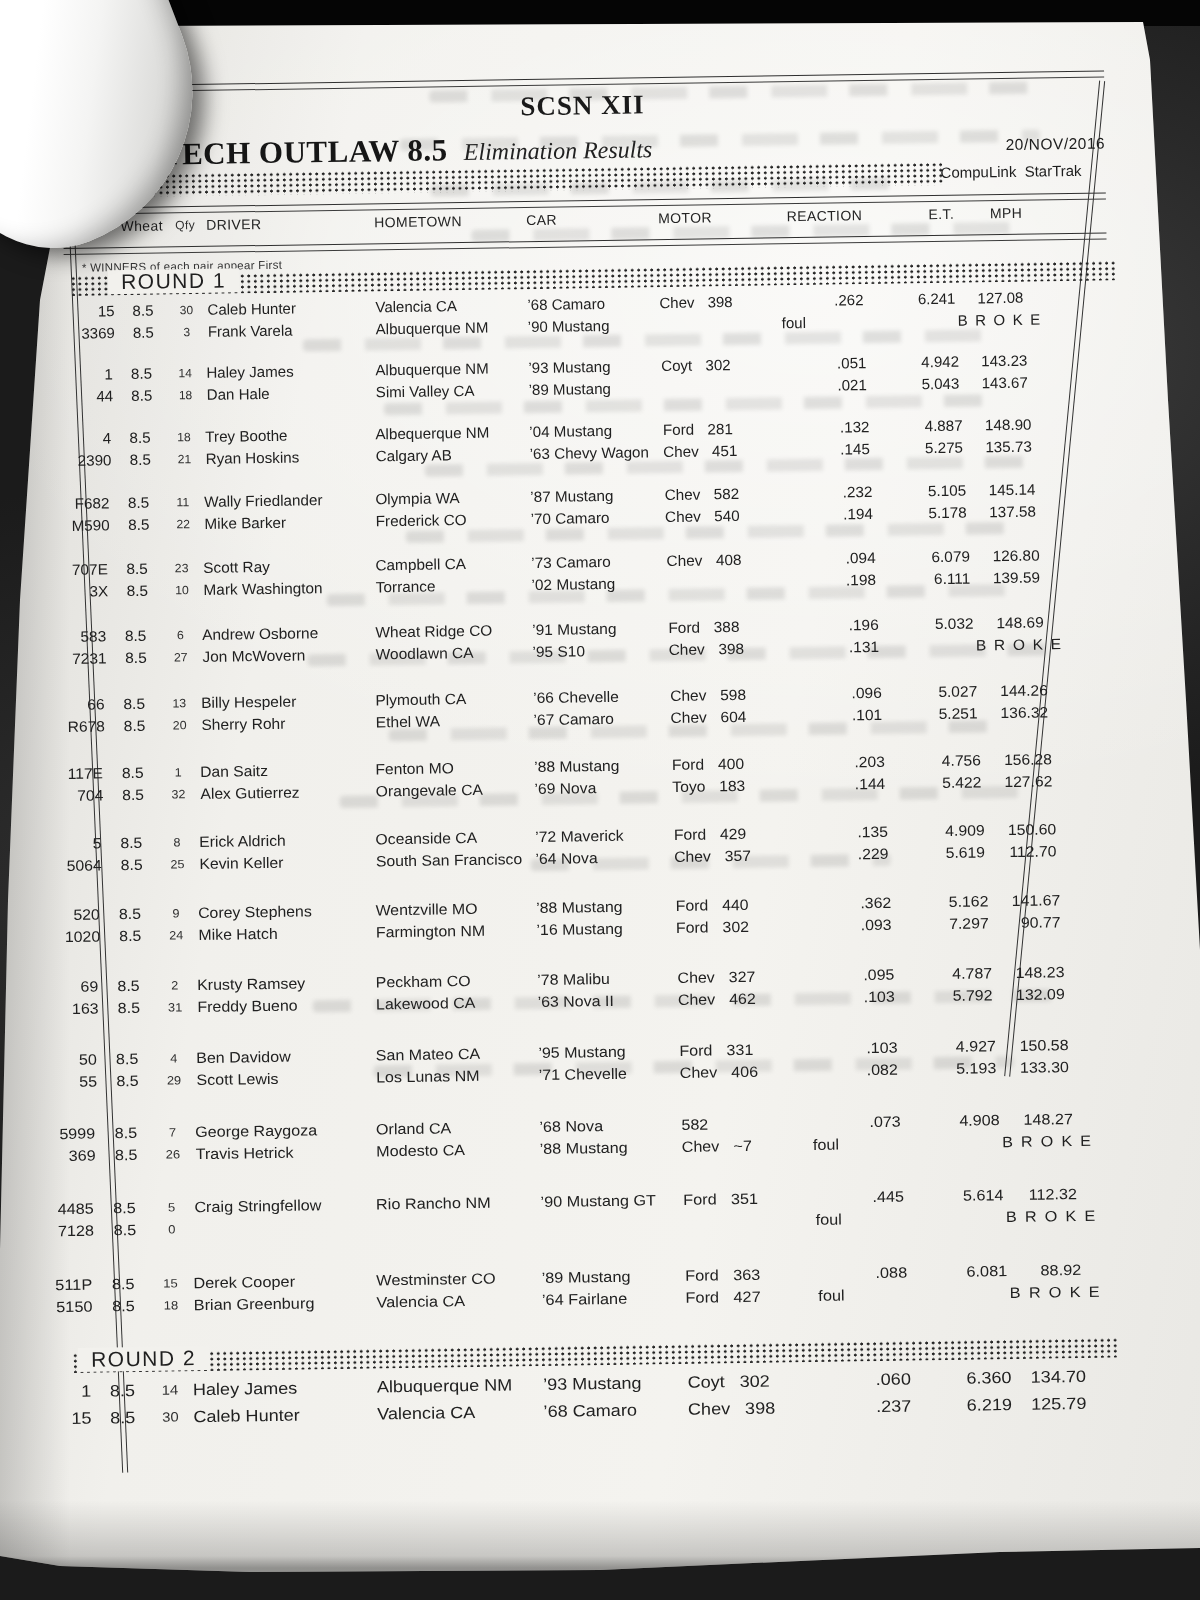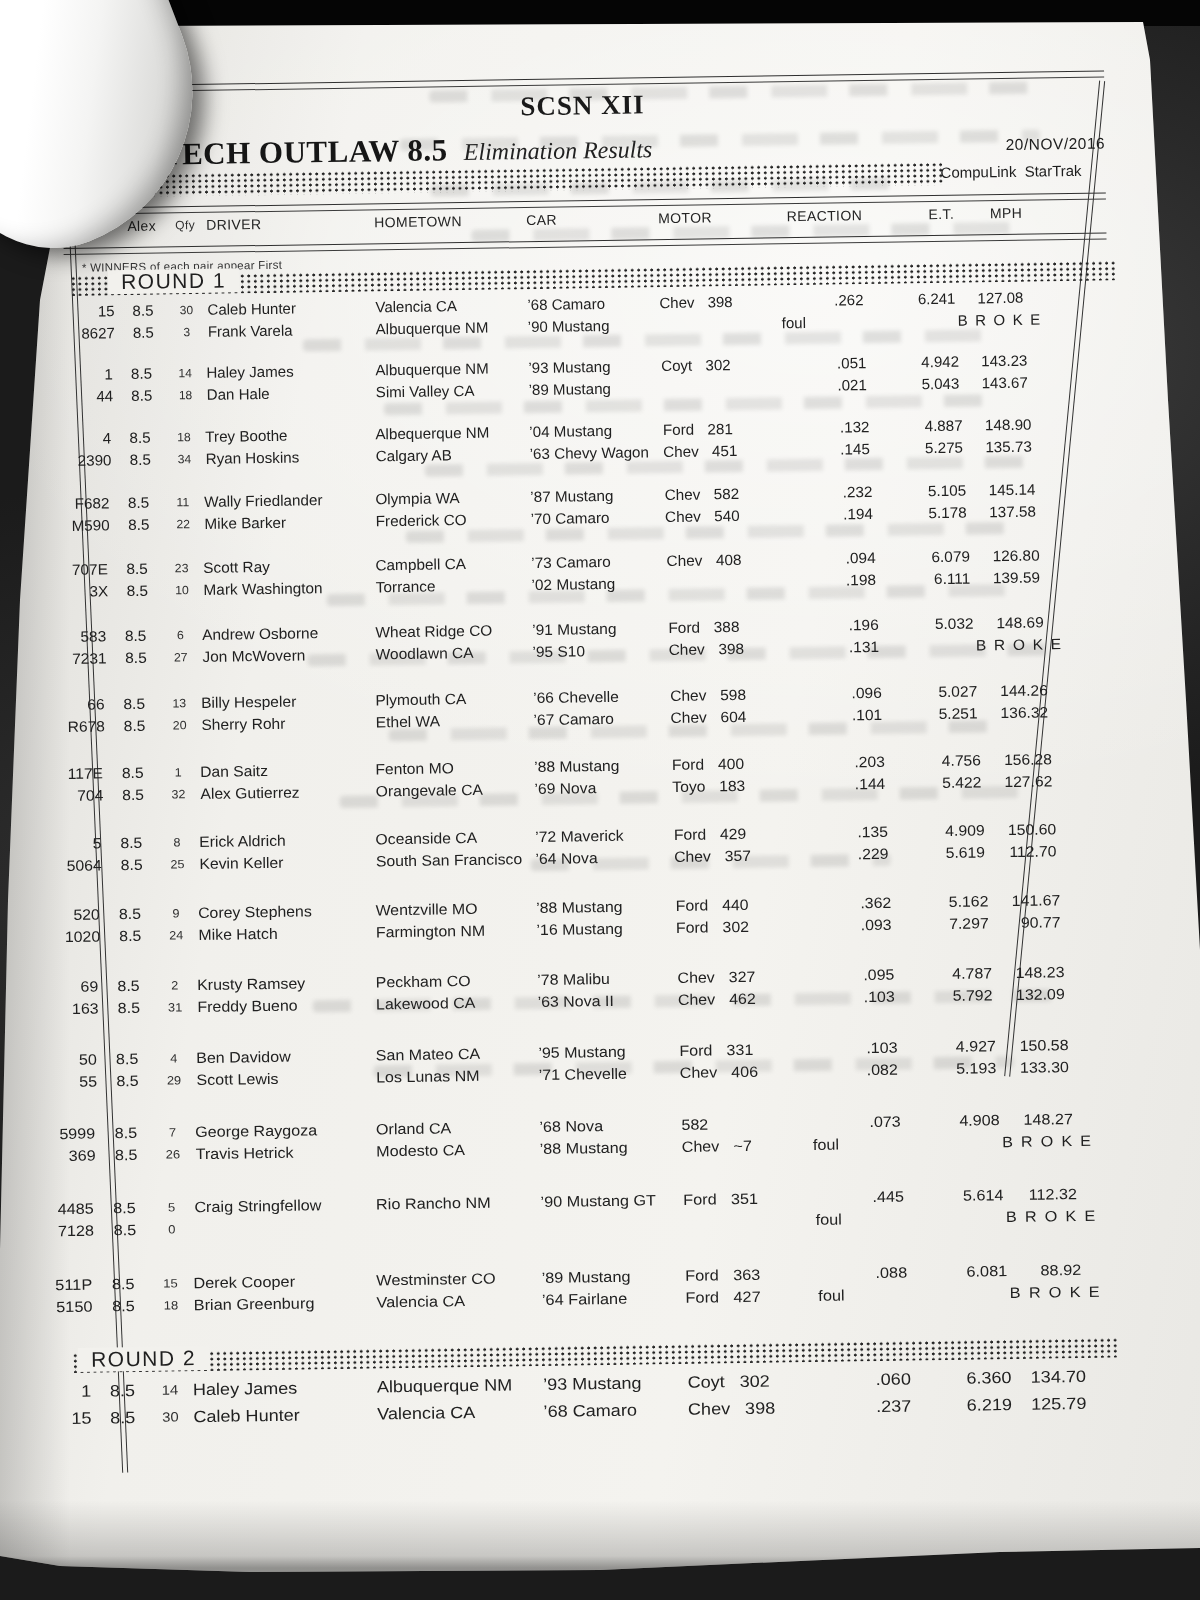--- a/index.html
+++ b/index.html
@@ -108,21 +108,21 @@
     <div class="abs vline border-right"></div>
 
     <div class="abs event-title">SCSN XII</div>
     <div class="abs class-line"><span class="class-title">VORTECH OUTLAW 8.5</span><span class="subtitle">Elimination Results</span></div>
     <div class="abs date">20/NOV/2016</div>
     <div class="abs dots band1"></div>
     <div class="abs timing">CompuLink StarTrak</div>
     <div class="abs dbl sepA"></div>
     <div class="headers">
         <div class="cell c-num">#</div>
-        <div class="cell c-class">Alex</div>
+        <div class="cell c-class">Wheat</div>
         <div class="cell c-qfy">Qfy</div>
         <div class="cell c-driver">DRIVER</div>
         <div class="cell c-hometown">HOMETOWN</div>
         <div class="cell c-car">CAR</div>
         <div class="cell c-motor">MOTOR</div>
         <div class="cell c-re">REACTION</div>
         <div class="cell c-et">E.T.</div>
         <div class="cell c-mph">MPH</div>
       </div>
     <div class="abs dbl sepB"></div>
@@ -140,21 +140,21 @@
             <div class="cell c-qfy">30</div>
             <div class="cell c-driver">Caleb Hunter</div>
             <div class="cell c-hometown">Valencia CA</div>
             <div class="cell c-car">’68 Camaro</div>
             <div class="cell c-motor">Chev 398</div>
             <div class="cell c-re">.262</div>
             <div class="cell c-et">6.241</div>
             <div class="cell c-mph">127.08</div>
           </div>
           <div class="row">
-            <div class="cell c-num">8627</div>
+            <div class="cell c-num">3369</div>
             <div class="cell c-class">8.5</div>
             <div class="cell c-qfy">3</div>
             <div class="cell c-driver">Frank Varela</div>
             <div class="cell c-hometown">Albuquerque NM</div>
             <div class="cell c-car">’90 Mustang</div>
             <div class="cell c-motor"></div>
             <div class="cell c-re foul">foul</div>
             <div class="cell c-broke">BROKE</div>
           </div>
         </div>
@@ -193,21 +193,21 @@
             <div class="cell c-hometown">Albequerque NM</div>
             <div class="cell c-car">’04 Mustang</div>
             <div class="cell c-motor">Ford 281</div>
             <div class="cell c-re">.132</div>
             <div class="cell c-et">4.887</div>
             <div class="cell c-mph">148.90</div>
           </div>
           <div class="row">
             <div class="cell c-num">2390</div>
             <div class="cell c-class">8.5</div>
-            <div class="cell c-qfy">34</div>
+            <div class="cell c-qfy">21</div>
             <div class="cell c-driver">Ryan Hoskins</div>
             <div class="cell c-hometown">Calgary AB</div>
             <div class="cell c-car">’63 Chevy Wagon</div>
             <div class="cell c-motor">Chev 451</div>
             <div class="cell c-re">.145</div>
             <div class="cell c-et">5.275</div>
             <div class="cell c-mph">135.73</div>
           </div>
         </div>
         <div class="pair" style="transform: translateX(-8.7px) scaleX(1.0189); transform-origin: 0px 50%; margin-bottom: 22px;">

